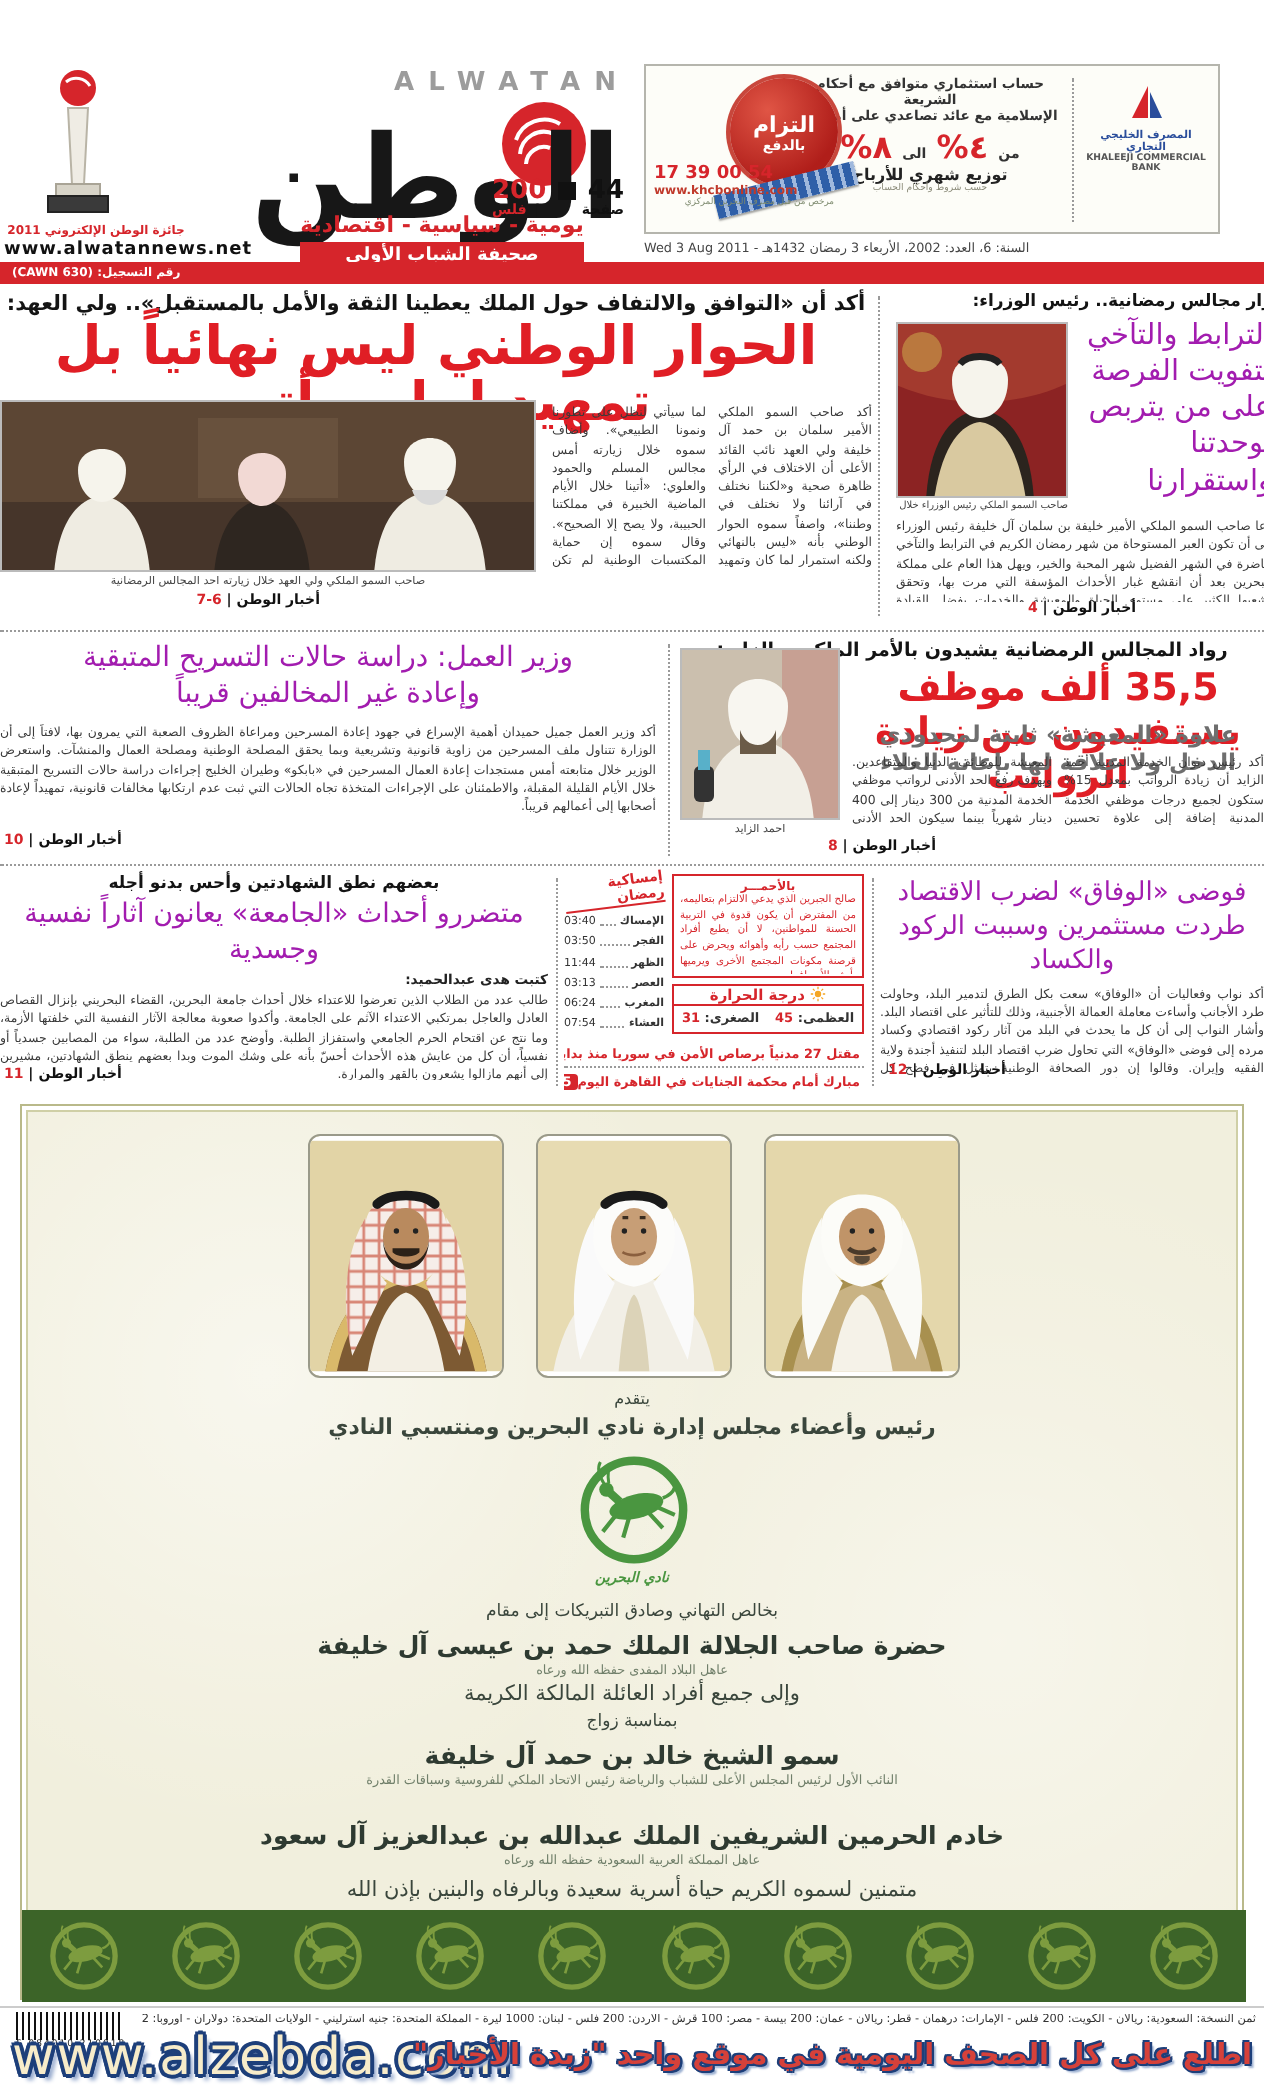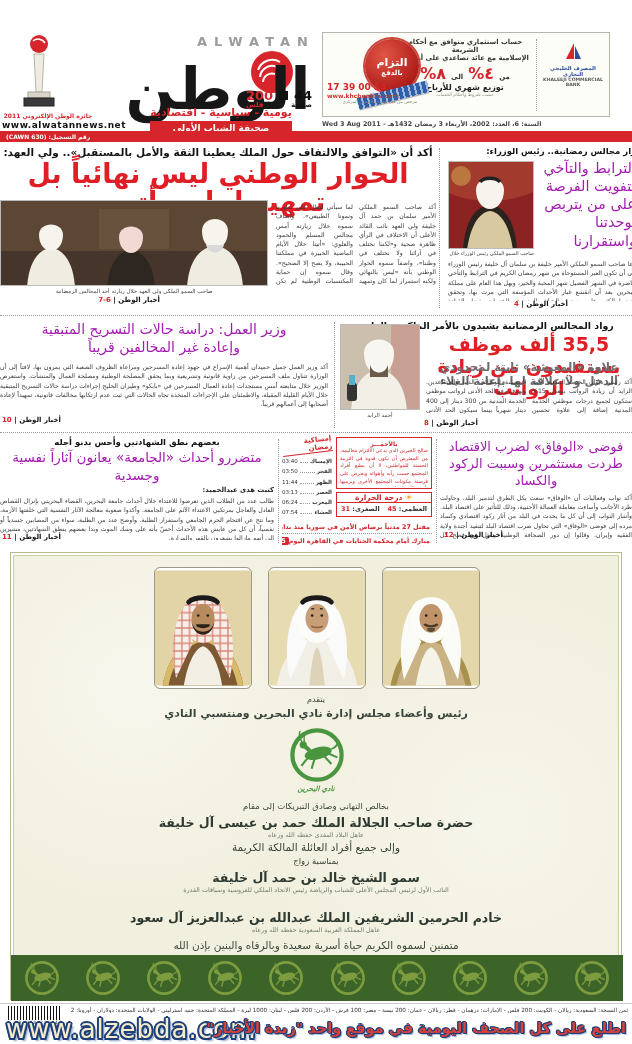--- a/index.html
+++ b/index.html
@@ -156,21 +156,21 @@
       <span style="font-size:7px;font-weight:bold">بالدفع</span>
     </div>
     <div class="abs ribbon" style="left:34px;top:56px;width:72px"></div>
 
     <div class="abs" style="left:4px;bottom:12px;width:90px">
       <div class="red" style="font-size:9px;font-weight:900">17 39 00 54</div>
       <div style="font-size:6px;color:#c0392b;font-weight:bold">www.khcbonline.com</div>
       <div class="rtl" style="font-size:4.4px;color:#7d8a6e">مرخص من قبل مصرف البحرين المركزي</div>
     </div>
   </div>
-  <div class="abs rtl" style="left:322px;top:120px;width:288px;font-size:6.4px;font-weight:bold;color:#444;text-align:left">السنة: 6، العدد: 2002، الأربعاء 3 رمضان 1432هـ - Wed 3 Aug 2011</div>
+  <div class="abs rtl" style="left:322px;top:120px;width:288px;font-size:6.4px;font-weight:normal;color:#444;text-align:left">السنة: 6، العدد: 2002، الأربعاء 3 رمضان 1432هـ - Wed 3 Aug 2011</div>
 
   <div class="abs" style="left:0;top:131px;width:632px;height:11px;background:#d6252b">
     <span class="rtl" style="position:absolute;left:6px;top:1.5px;color:#fff;font-size:6px;font-weight:bold">رقم التسجيل: (CAWN 630)</span>
   </div>
 
   <div class="abs rtl" style="left:0;top:146px;width:436px;height:166px">
     <div class="kicker ctr" style="font-size:10.5px">أكد أن «التوافق والالتفاف حول الملك يعطينا الثقة والأمل بالمستقبل».. ولي العهد:</div>
     <div class="main-head ctr" style="margin-top:2px">الحوار الوطني ليس نهائياً بل تمهيد لما سيأتي</div>
     <div class="abs photo" style="left:0;top:54px;width:268px;height:86px">
       <svg width="268" height="86" viewBox="0 0 268 86">
@@ -238,21 +238,21 @@
         <path d="M25,28 C25,10 55,10 55,28 C55,42 48,49 40,49 C32,49 25,42 25,28 Z" fill="#f8f6f0"></path>
         <path d="M31,40 C34,50 46,50 49,40 L49,52 L31,52 Z" fill="#6b5b48"></path>
         <rect x="8" y="58" width="10" height="18" rx="3" fill="#333"></rect>
         <rect x="10" y="50" width="6" height="10" fill="#58b0c9"></rect>
       </svg>
     </div>
     <div class="abs cap" style="left:0;top:92px;width:80px">أحمد الزايد</div>
     <div class="sal-head abs ctr" style="right:0;top:13px;width:206px">35,5 ألف موظف يستفيدون من زيادة الرواتب</div>
     <div class="sal-sub abs ctr" style="right:0;top:40px;width:206px">علاوة «المعيشة» ثابتة لمحدودي الدخل ولا علاقة لها بإعانة الغلاء</div>
     <div class="abs bodytxt" style="right:0;top:57px;width:206px;height:40px;column-count:2;column-gap:6px">أكد رئيس ديوان الخدمة المدنية أحمد الزايد أن زيادة الرواتب بمعدل 15% ستكون لجميع درجات موظفي الخدمة المدنية إضافة إلى علاوة تحسين المعيشة للوظائف الدنيا والمتقاعدين. ويهدف رفع الحد الأدنى لرواتب موظفي الخدمة المدنية من 300 دينار إلى 400 دينار شهرياً بينما سيكون الحد الأدنى للمعاش التقاعدي 275 ديناراً. وقال إن زيادة الرواتب التي أمر بها جلالة الملك سيستفيد منها 35 ألفاً و500 موظف، وأشار إلى أن نسبة الزيادة مشمولة بالعلاوة الخاصة.</div>
-    <div class="abs ref" style="right:154px;top:99px">
+    <div class="abs ref" style="right:164px;top:99px">
       <span>أخبار الوطن</span> | <span class="pg">8</span>
     </div>
   </div>
   <div class="abs vdots" style="left:334px;top:322px;height:106px"></div>
 
   <div class="abs rtl" style="left:0;top:320px;width:328px;height:110px">
     <div class="black-head ctr" style="font-size:14px;line-height:1.3;padding:0 30px">وزير العمل: دراسة حالات التسريح المتبقية وإعادة غير المخالفين قريباً</div>
     <div class="abs bodytxt" style="right:0;top:42px;width:328px;height:52px">أكد وزير العمل جميل حميدان أهمية الإسراع في جهود إعادة المسرحين ومراعاة الظروف الصعبة التي يمرون بها، لافتاً إلى أن الوزارة تتناول ملف المسرحين من زاوية قانونية وتشريعية وبما يحقق المصلحة الوطنية ومصلحة العمال والمنشآت. واستعرض الوزير خلال متابعته أمس مستجدات إعادة العمال المسرحين في «بابكو» وطيران الخليج إجراءات دراسة حالات التسريح المتبقية خلال الأيام القليلة المقبلة، والاطمئنان على الإجراءات المتخذة تجاه الحالات التي ثبت عدم ارتكابها مخالفات قانونية، تمهيداً لإعادة أصحابها إلى أعمالهم قريباً.</div>
     <div class="abs ref" style="left:2px;top:96px">
       <span>أخبار الوطن</span> | <span class="pg">10</span>

